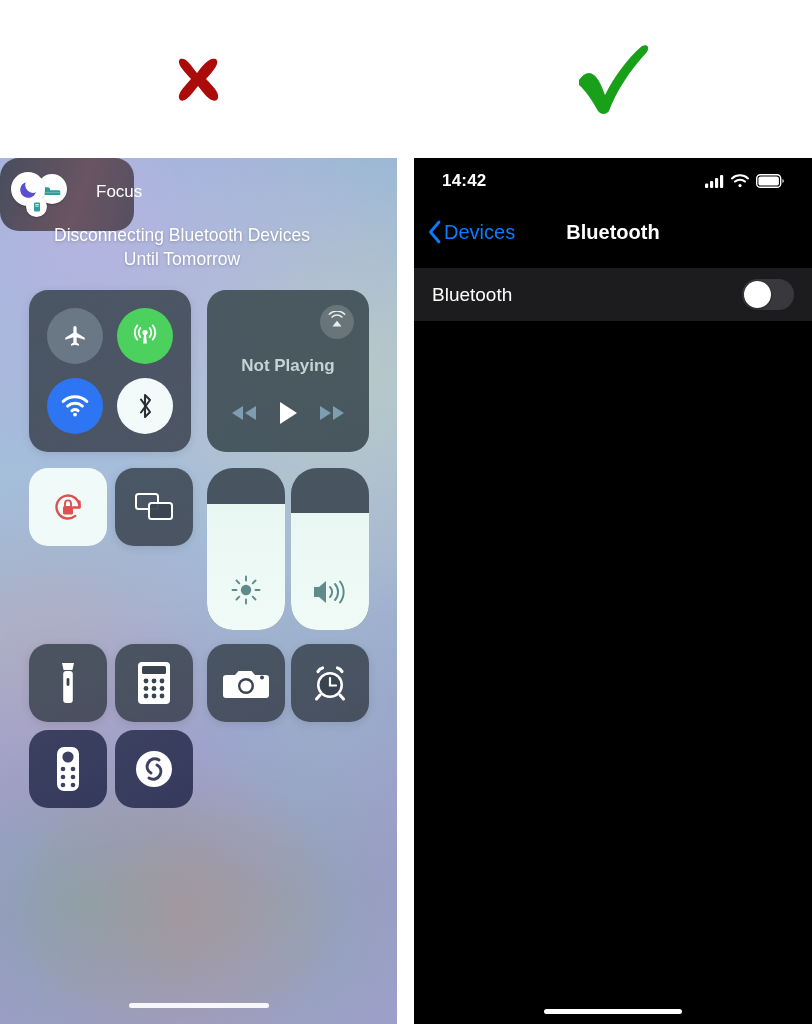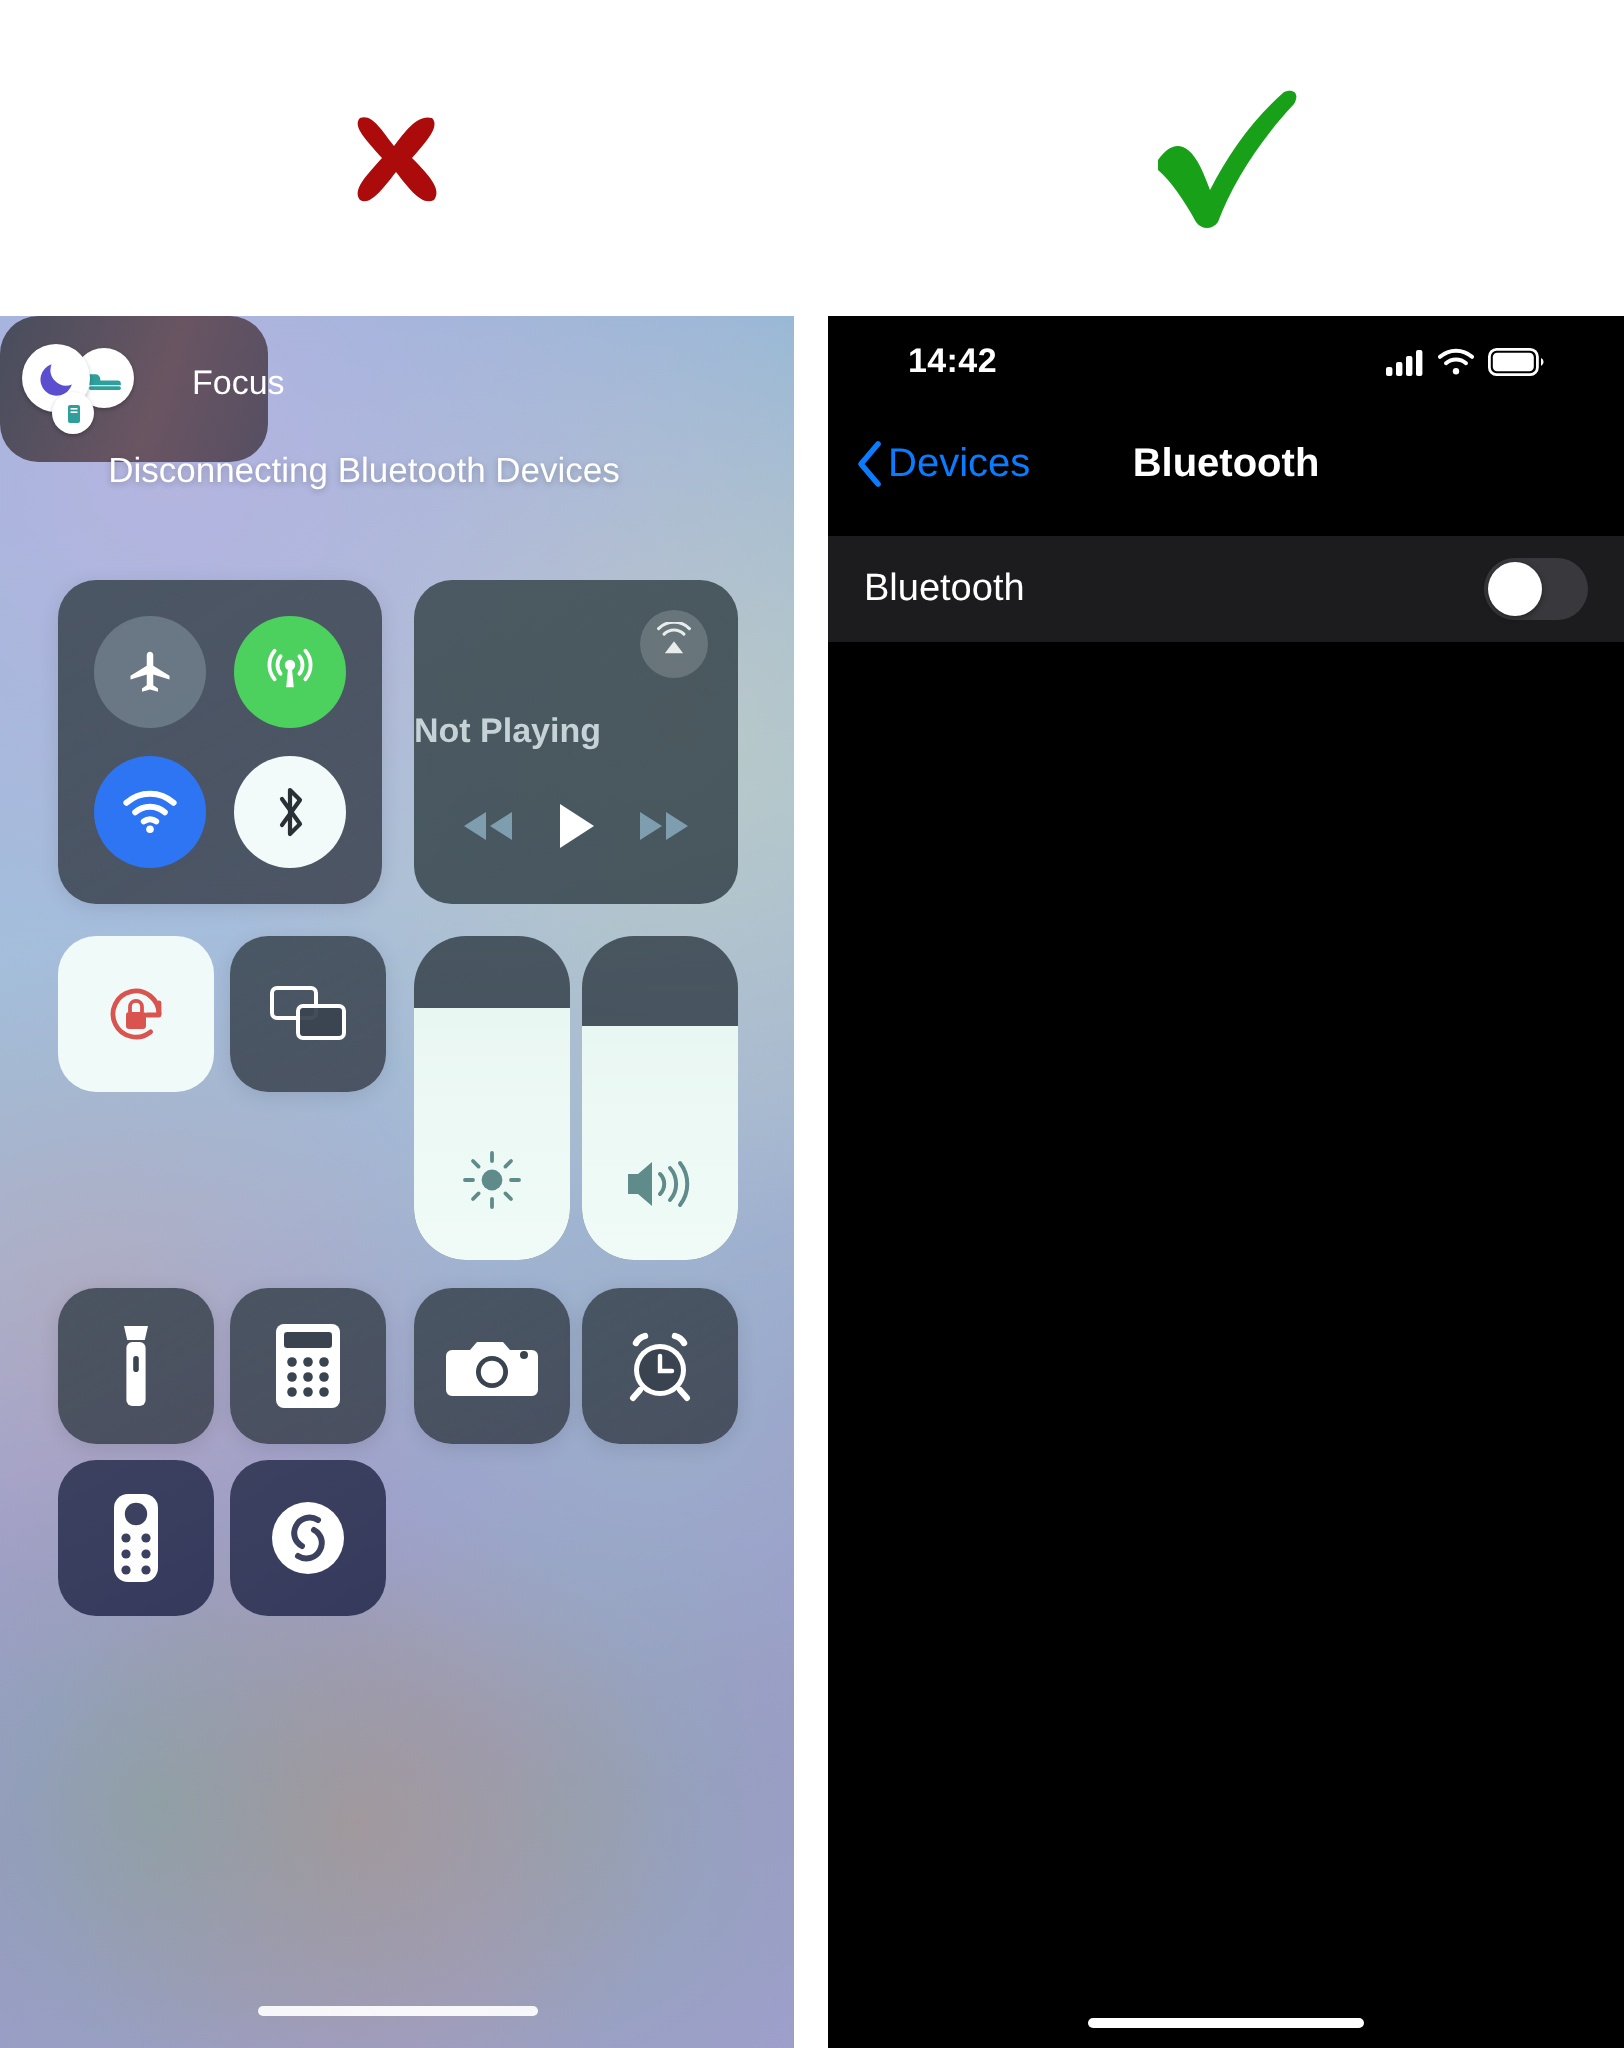--- a/index.html
+++ b/index.html
@@ -63,21 +63,21 @@
   .circ-green{ background:#4cd15f; }
   .circ-blue { background:#2d75f2; }
   .circ-white{ background:#f2fbf9; }
 
   
   .mod-media { left:207px; top:132px; width:162px; height:162px;
     background:linear-gradient(150deg, rgba(58,74,78,.86), rgba(48,62,70,.82)); }
   .airplay-btn { position:absolute; right:15px; top:15px; width:34px; height:34px;
     border-radius:50%; background:rgba(255,255,255,.17);
     display:flex; align-items:center; justify-content:center; }
-  .media-title { position:absolute; left:0; top:66px; width:162px; text-align:left;
+  .media-title { position:absolute; left:0; top:66px; width:162px; text-align:center;
     color:#c6d3d6; font-size:17px; font-weight:600; }
   .media-ctrls { position:absolute; left:0; top:105px; width:162px; height:40px;
     display:flex; align-items:center; justify-content:space-around; padding:0 14px; }
 
   
   .sq { width:78px; height:78px; border-radius:19px;
         display:flex; align-items:center; justify-content:center; }
   .tile-white { background:#f0faf8; }
 
   
@@ -101,21 +101,21 @@
     background:linear-gradient(180deg,#e9f7f3,#f0fbf7); }
   .slider-icon { position:absolute; left:0; bottom:22px; width:100%;
     display:flex; align-items:center; justify-content:center; }
 
   
   .home-ind { position:absolute; left:50%; transform:translateX(-50%);
     bottom:16px; width:140px; height:5px; border-radius:3px; background:rgba(255,255,255,.92); }
 
   
   .statusbar { position:absolute; left:0; top:0; width:398px; height:46px;
-    display:flex; align-items:center; justify-content:space-between; padding:0 40px; }
+    display:flex; align-items:center; justify-content:space-between; padding:0 28px; }
   .sb-time { color:#fff; font-size:17px; font-weight:600; letter-spacing:.2px; }
   .sb-icons { display:flex; align-items:center; gap:7px; }
 
   .navbar { position:absolute; left:0; top:46px; width:398px; height:56px;
     display:flex; align-items:center; }
   .nav-back { display:flex; align-items:center; gap:3px; margin-left:14px; }
   .nav-back-label { color:#0a7cff; font-size:20px; }
   .nav-title { position:absolute; left:0; width:398px; text-align:center;
     color:#fff; font-size:20px; font-weight:700; pointer-events:none; }
 
@@ -150,20 +150,21 @@
   </div>
 </div>
 
 <div class="panel panel-left">
   <div class="wallpaper"></div>
 
   <div class="cc">
 
     <div class="cc-banner">
       <div>Disconnecting Bluetooth Devices</div>
+      <div>Until Tomorrow</div>
     </div>
 
     <div class="tile tile-dark mod-conn">
       <div class="circ c1 circ-off">
         <svg width="26" height="26" viewBox="0 0 24 24">
           <path d="M21 15.5v-1.8l-7.5-4.6V4.3c0-.9-.7-1.6-1.5-1.6s-1.5.7-1.5 1.6v4.8L3 13.7v1.8l7.5-2.3v4.9l-2.2 1.5v1.5l3.7-1 3.7 1v-1.5l-2.2-1.5v-4.9L21 15.5z" fill="#fff"></path>
         </svg>
       </div>
       <div class="circ c2 circ-green">
         <svg width="28" height="28" viewBox="0 0 28 28">

